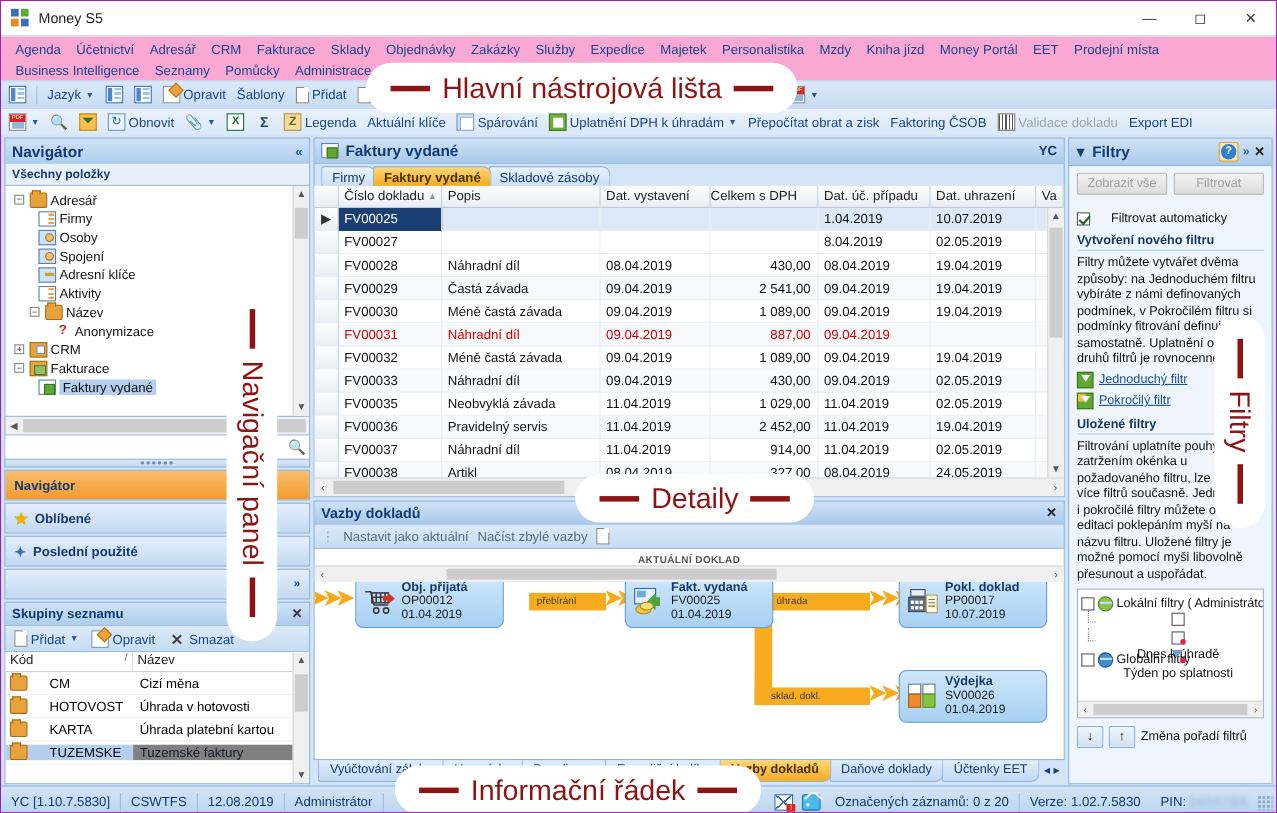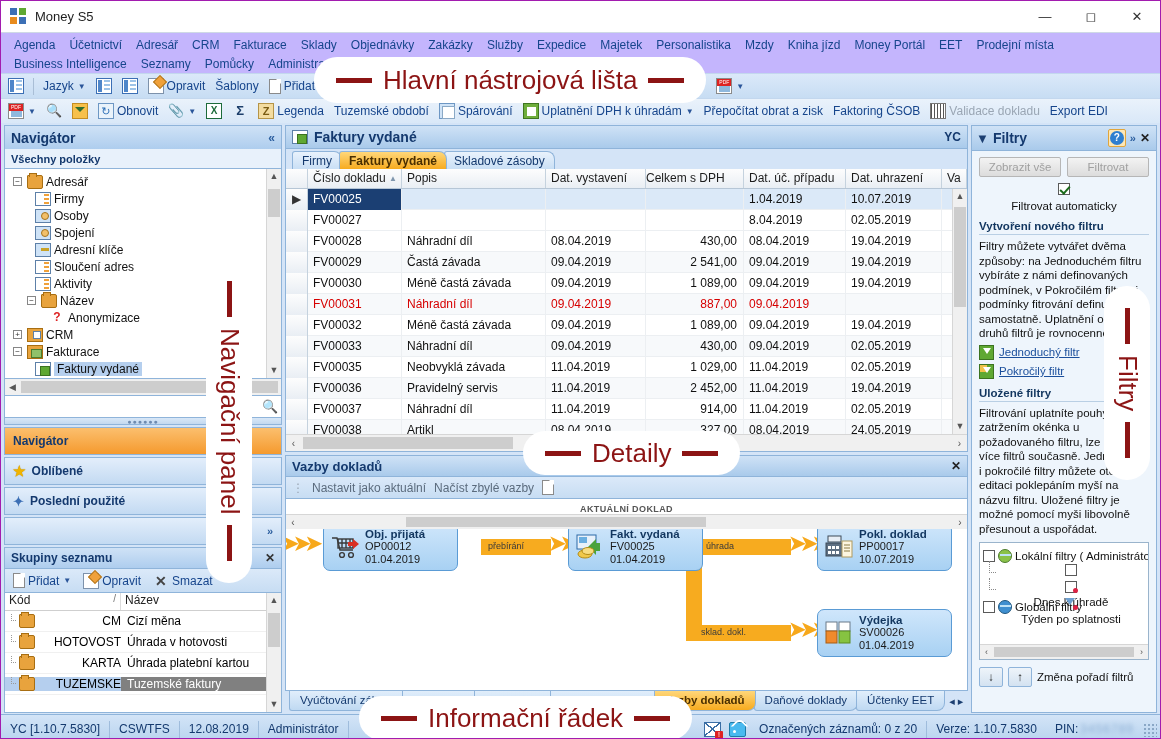--- a/index.html
+++ b/index.html
@@ -37,21 +37,21 @@
   .app-logo i:nth-child(4){ left:9px; top:9px; background:#3c6fb5; }
   .title-text { font-size: 13px; color: #1e1e1e; }
   .win-btns { position:absolute; right:0; top:0; height:31px; display:flex; }
   .win-btn {
     width: 46px; height: 31px; display:flex; align-items:center; justify-content:center;
     color:#333; font-size: 13px;
   }
 
   
   .menubar {
-    background: #c4b5fd; padding: 2px 6px 0 6px;
+    background: #f9a8d4; padding: 2px 6px 0 6px;
   }
   .menurow { display: flex; align-items: center; height: 19px; }
   .menuitem {
     color: #16458c; padding: 1px 7px; font-size: 12px; white-space: nowrap;
     line-height: 16px;
   }
 
   
   .toolbar {
     background: linear-gradient(#dbe9f9, #c7ddf3);
@@ -188,25 +188,25 @@
   .grp-toolbar {
     background: linear-gradient(#dbe9f9,#c7ddf3); border:1px solid #8fb4da; border-top:none;
     height:24px; display:flex; align-items:center; padding:0 4px; gap:4px;
   }
   .grp-table { background:#fff; border:1px solid #8fb4da; border-top:none; flex:1; overflow:hidden; position:relative;}
   .gt-head { display:flex; height:18px; background:#fff; border-bottom:1px solid #cfcfcf; font-size:12px; color:#222;}
   .gt-head .c1 { width:116px; padding-left:4px; border-right:1px solid #dcdcdc; position:relative;}
   .gt-head .c1 .sortmark{ position:absolute; right:4px; color:#777; font-size:10px;}
   .gt-head .c2 { flex:1; padding-left:4px; }
   .gt-row { display:flex; height:21px; align-items:center; font-size:12px; border-bottom:1px solid #f0f0f0;}
-  .gt-row .c1 { width:116px; display:flex; align-items:center; gap:4px; padding-left:14px; position:relative;justify-content:space-between;}
+  .gt-row .c1 { width:116px; display:flex; align-items:center; gap:20px; padding-left:4px; position:relative;}
   .gt-row .c1 .tl { position:absolute; left:6px; top:0; bottom:50%; border-left:1px dotted #999; border-bottom:1px dotted #999; width:5px;}
   .gt-row .c2 { flex:1; padding-left:6px; }
   .gt-row.sel .c1 { background:#b5cfee; }
-  .gt-row.sel .c2 { background:#808080; color:#ffffff; }
+  .gt-row.sel .c2 { background:#808080; color:#0f172a; }
 
   
   .work { flex:1; display:flex; flex-direction:column; min-width:0; }
   .work-title {
     background: linear-gradient(#cfe2f6,#a9caeb);
     border:1px solid #8fb4da; height:24px; display:flex; align-items:center; padding:0 6px; gap:6px;
     color:#14396e; font-weight:bold; font-size:14px;
   }
   .work-title .yc { margin-left:auto; font-size:12px; color:#14396e; }
   .tabstrip { display:flex; align-items:flex-end; height:20px; padding-left:6px;
@@ -290,21 +290,21 @@
   .flt-head .helpbtn { margin-left:auto; width:18px; height:18px; border:1px solid #e0a53c; background:#fde7b5;
      display:flex; align-items:center; justify-content:center; border-radius:2px;}
   .flt-head .helpbtn .q { width:14px;height:14px;border-radius:50%;background:#2e7fd0;color:#fff;font-size:10px;
      text-align:center;line-height:14px;font-weight:bold;}
   .flt-head .chev { color:#2b5e9e; font-size:11px; font-weight:bold;}
   .flt-head .x { color:#222; font-weight:bold; font-size:12px; padding-right:2px;}
   .flt-body { flex:1; background:#eef5fc; border:1px solid #8fb4da; border-top:none; padding:6px 7px; overflow:hidden;}
   .flt-btnrow { display:flex; gap:6px; }
   .flt-btn { flex:1; height:20px; background:linear-gradient(#f3f3f3,#dcdcdc); border:1px solid #b6b6b6;
     color:#a0a0a0; font-size:11.5px; text-align:center; line-height:18px; border-radius:2px;}
-  .flt-check { display:flex; align-items:center; gap:5px; margin-top:6px; font-size:11.5px; color:#111;flex-direction:column;}
+  .flt-check { display:flex; align-items:center; gap:19px; margin-top:16px; font-size:11.5px; color:#111;}
   .cbx { width:12px; height:12px; background:#fff; border:1px solid #5a5a5a; position:relative; flex:0 0 auto;}
   .cbx.on:after{content:"";position:absolute;left:3px;top:0px;width:4px;height:8px;border:solid #1a6b1a;border-width:0 2px 2px 0;transform:rotate(42deg);}
   .flt-sec { font-weight:bold; font-size:11.5px; color:#12365f; margin-top:8px; border-bottom:1px solid #b9cfe4; padding-bottom:2px;}
   .flt-p { font-size:11.5px; color:#111; line-height:14.5px; margin-top:4px;}
   .flt-link { display:flex; align-items:center; gap:5px; margin-top:4px;}
   .flt-link a { color:#1b4f9c; text-decoration:underline; font-size:11.5px;}
   .ic-f1 { width:15px;height:15px;background:#5fa832;border:1px solid #3c7320;position:relative;flex:0 0 auto;}
   .ic-f1:after{content:"";position:absolute;left:3px;top:2px;border-width:6px 4px 0 4px;border-style:solid;border-color:#fff transparent transparent transparent;}
   .ic-f2 { width:15px;height:15px;background:#5fa832;border:1px solid #3c7320;position:relative;flex:0 0 auto;}
   .ic-f2:after{content:"";position:absolute;left:3px;top:2px;border-width:6px 4px 0 4px;border-style:solid;border-color:#fff transparent transparent transparent;}
@@ -492,21 +492,21 @@
         <span class="ic ic-xls">X</span>
       </div>
     <div class="tb-item">
         <span class="ic ic-sigma">Σ</span>
       </div>
     <div class="tb-item">
         <span class="ic ic-legend"></span>
         <span>Legenda</span>
       </div>
     <div class="tb-item">
-        <span>Tuzemské období</span>
+        <span>Aktuální klíče</span>
       </div>
     <div class="tb-item">
         <span class="ic ic-par"></span>
         <span>Spárování</span>
       </div>
     <div class="tb-item">
         <span class="ic ic-dph"></span>
         <span>Uplatnění DPH k úhradám</span>
         <span class="tb-caret">▼</span>
       </div>
@@ -547,24 +547,20 @@
           <span class="fi fi-person"></span>
           <span class="lbl">Osoby</span>
         </div>
         <div class="tnode" style="padding-left:26px">
           <span class="fi fi-person"></span>
           <span class="lbl">Spojení</span>
         </div>
         <div class="tnode" style="padding-left:26px">
           <span class="fi fi-key"></span>
           <span class="lbl">Adresní klíče</span>
-        </div>
-        <div class="tnode" style="padding-left:26px">
-          <span class="fi fi-doc"></span>
-          <span class="lbl">Sloučení adres</span>
         </div>
         <div class="tnode" style="padding-left:26px">
           <span class="fi fi-doc"></span>
           <span class="lbl">Aktivity</span>
         </div>
         <div class="tnode" style="padding-left:18px">
           <span class="exp">−</span>
           <span class="fi fi-folder"></span>
           <span class="lbl">Název</span>
         </div>
@@ -1039,28 +1035,28 @@
 
   <div class="statusbar">
     <div class="sb-cell">YC [1.10.7.5830]</div>
     <div class="sb-cell">CSWTFS</div>
     <div class="sb-cell">12.08.2019</div>
     <div class="sb-cell">Administrátor</div>
     <div class="sb-right">
       <div class="sb-ic ic-mail"></div>
       <div class="sb-ic ic-rss"></div>
       <div class="sb-cell">Označených záznamů: 0 z 20</div>
-      <div class="sb-cell nb">Verze: 1.10.7.5830</div>
+      <div class="sb-cell nb">Verze: 1.02.7.5830</div>
       <div class="sb-cell nb" style="padding-right:2px">PIN:</div>
       <div class="sb-cell nb pin-blur" style="padding-left:0">3456789</div>
       <div class="sb-grip"></div>
     </div>
   </div>
 
-  <div class="anno" style="left:313px; top:56px; height:46px; padding:0 22px;">
+  <div class="anno" style="left:332px; top:56px; height:46px; padding:0 22px;">
     <span class="dash"></span>
     <span>Hlavní nástrojová lišta</span>
     <span class="dash"></span>
   </div>
 
 
   <div class="anno-v" style="left:205px; top:258px; width:46px; padding:22px 0;">
     <span class="dash"></span>
     <span class="vtxt">Navigační panel</span>
     <span class="dash"></span>

